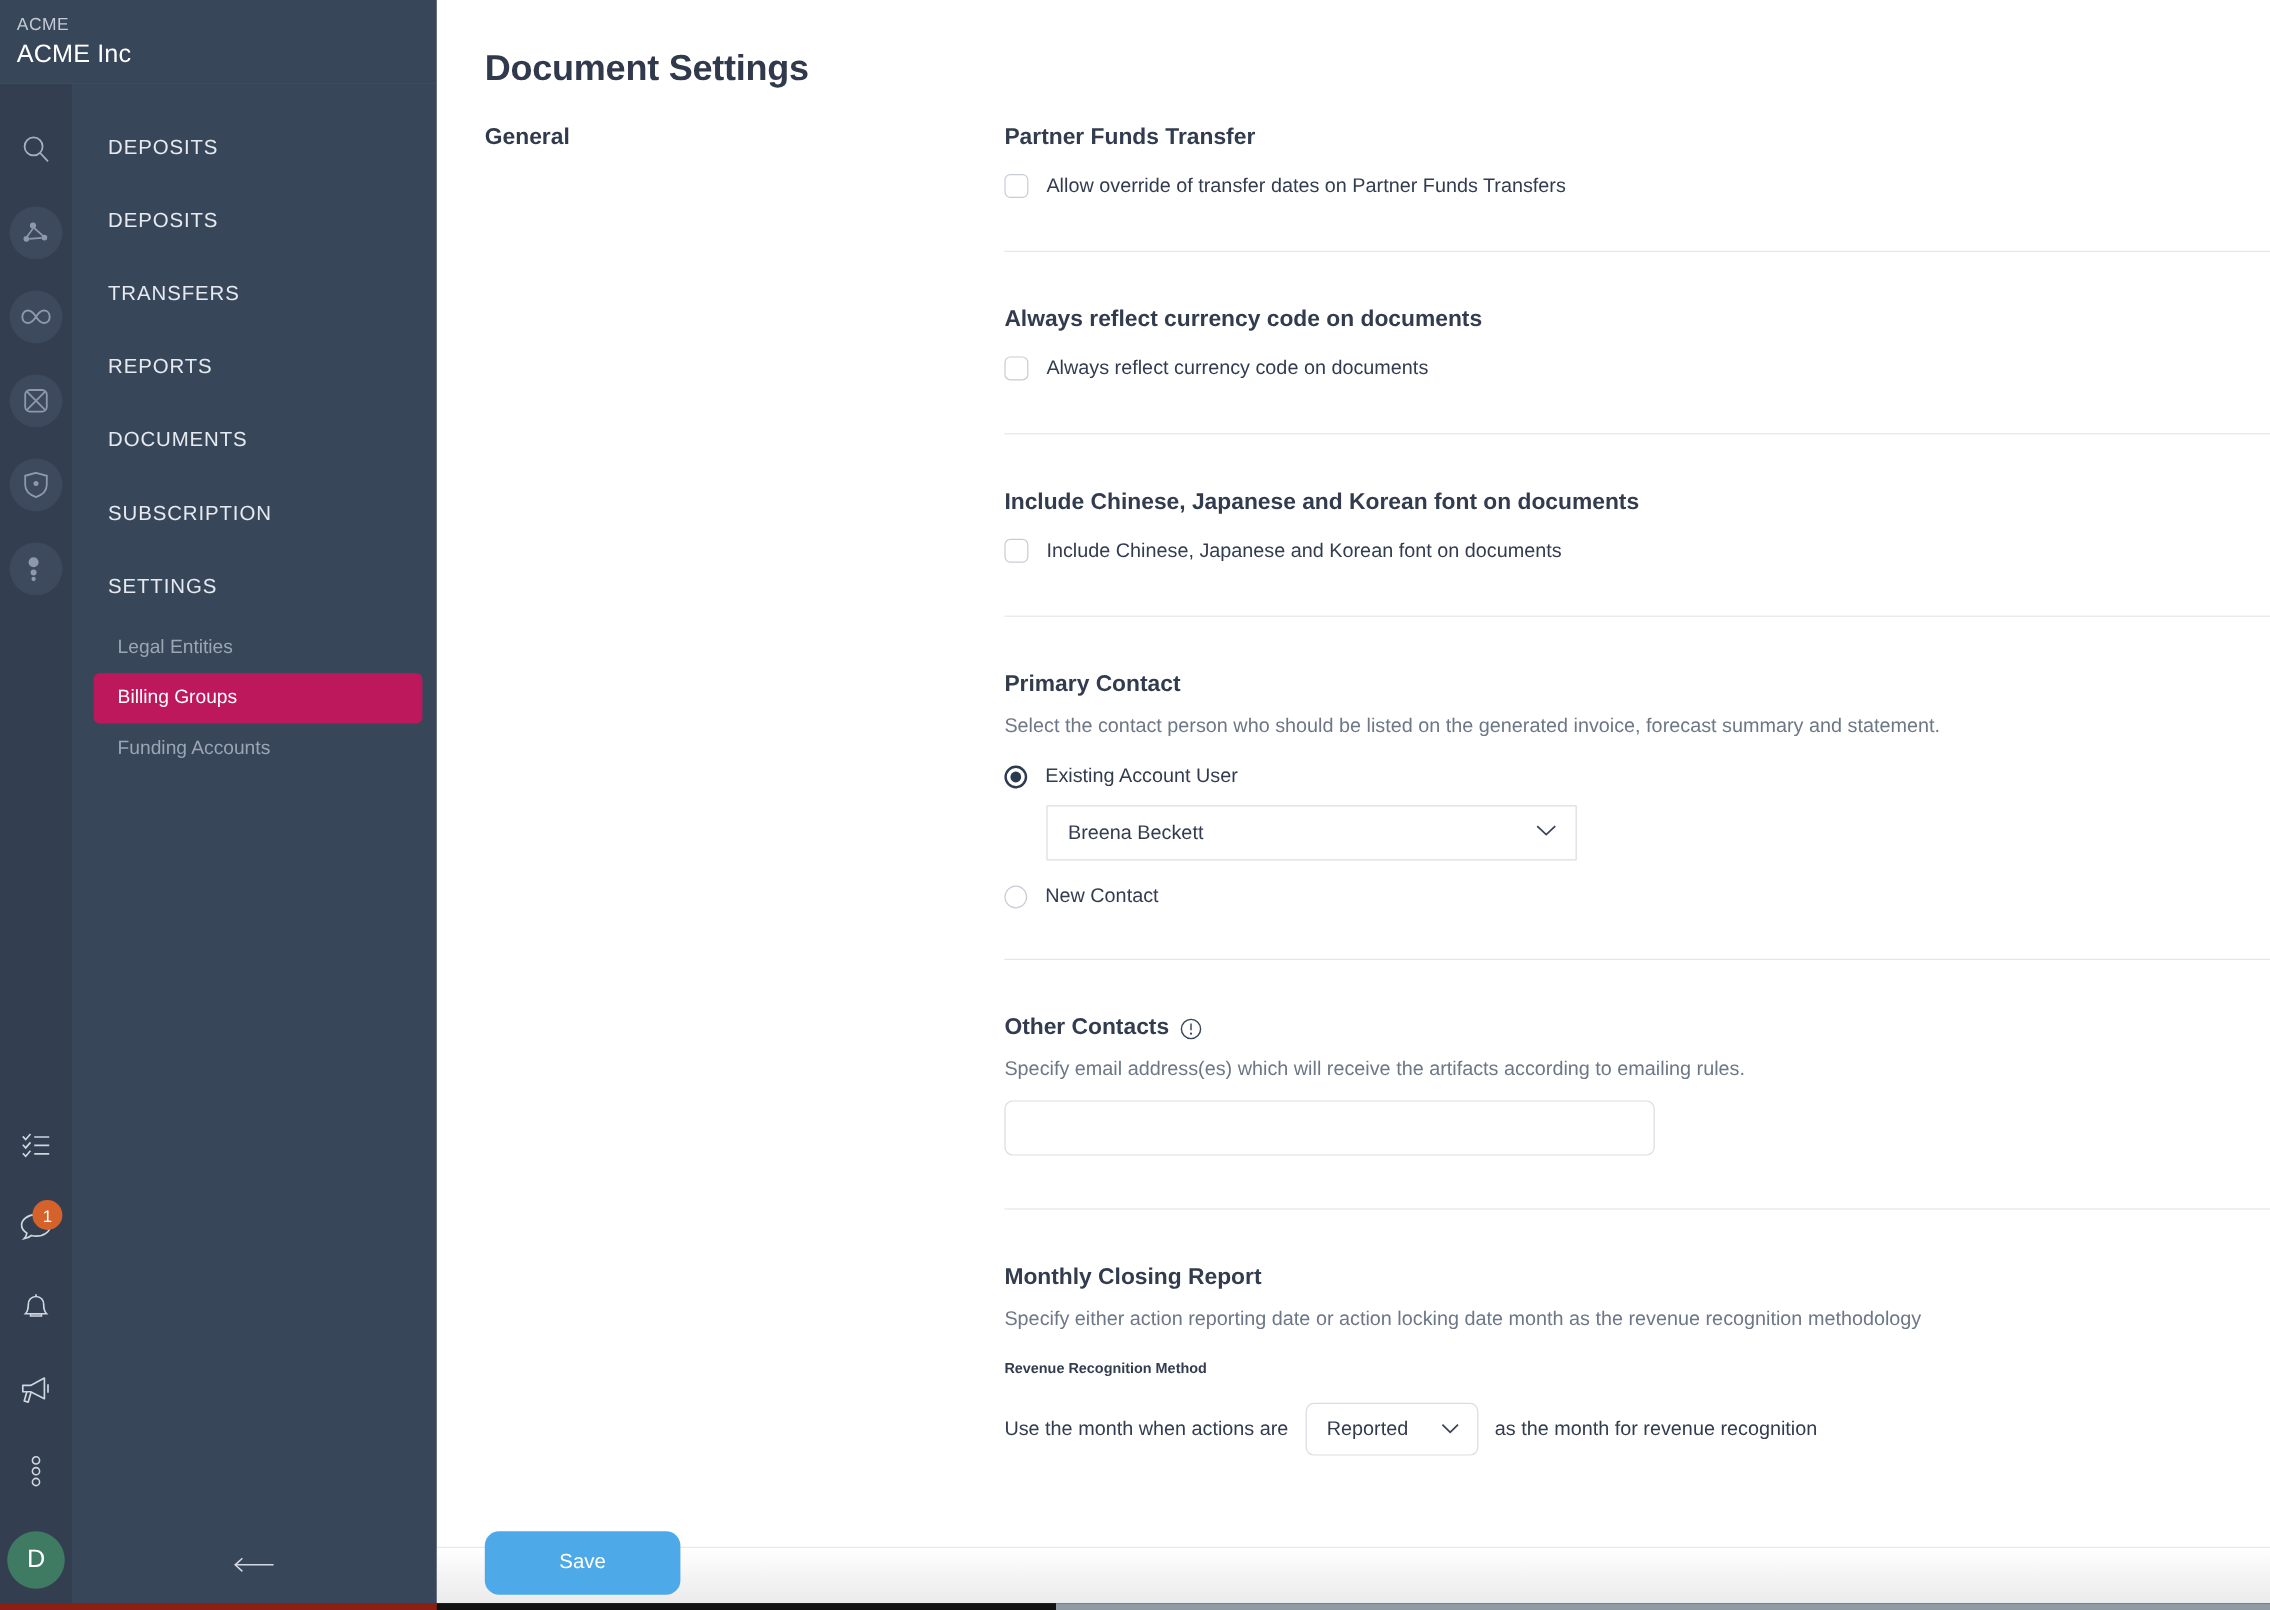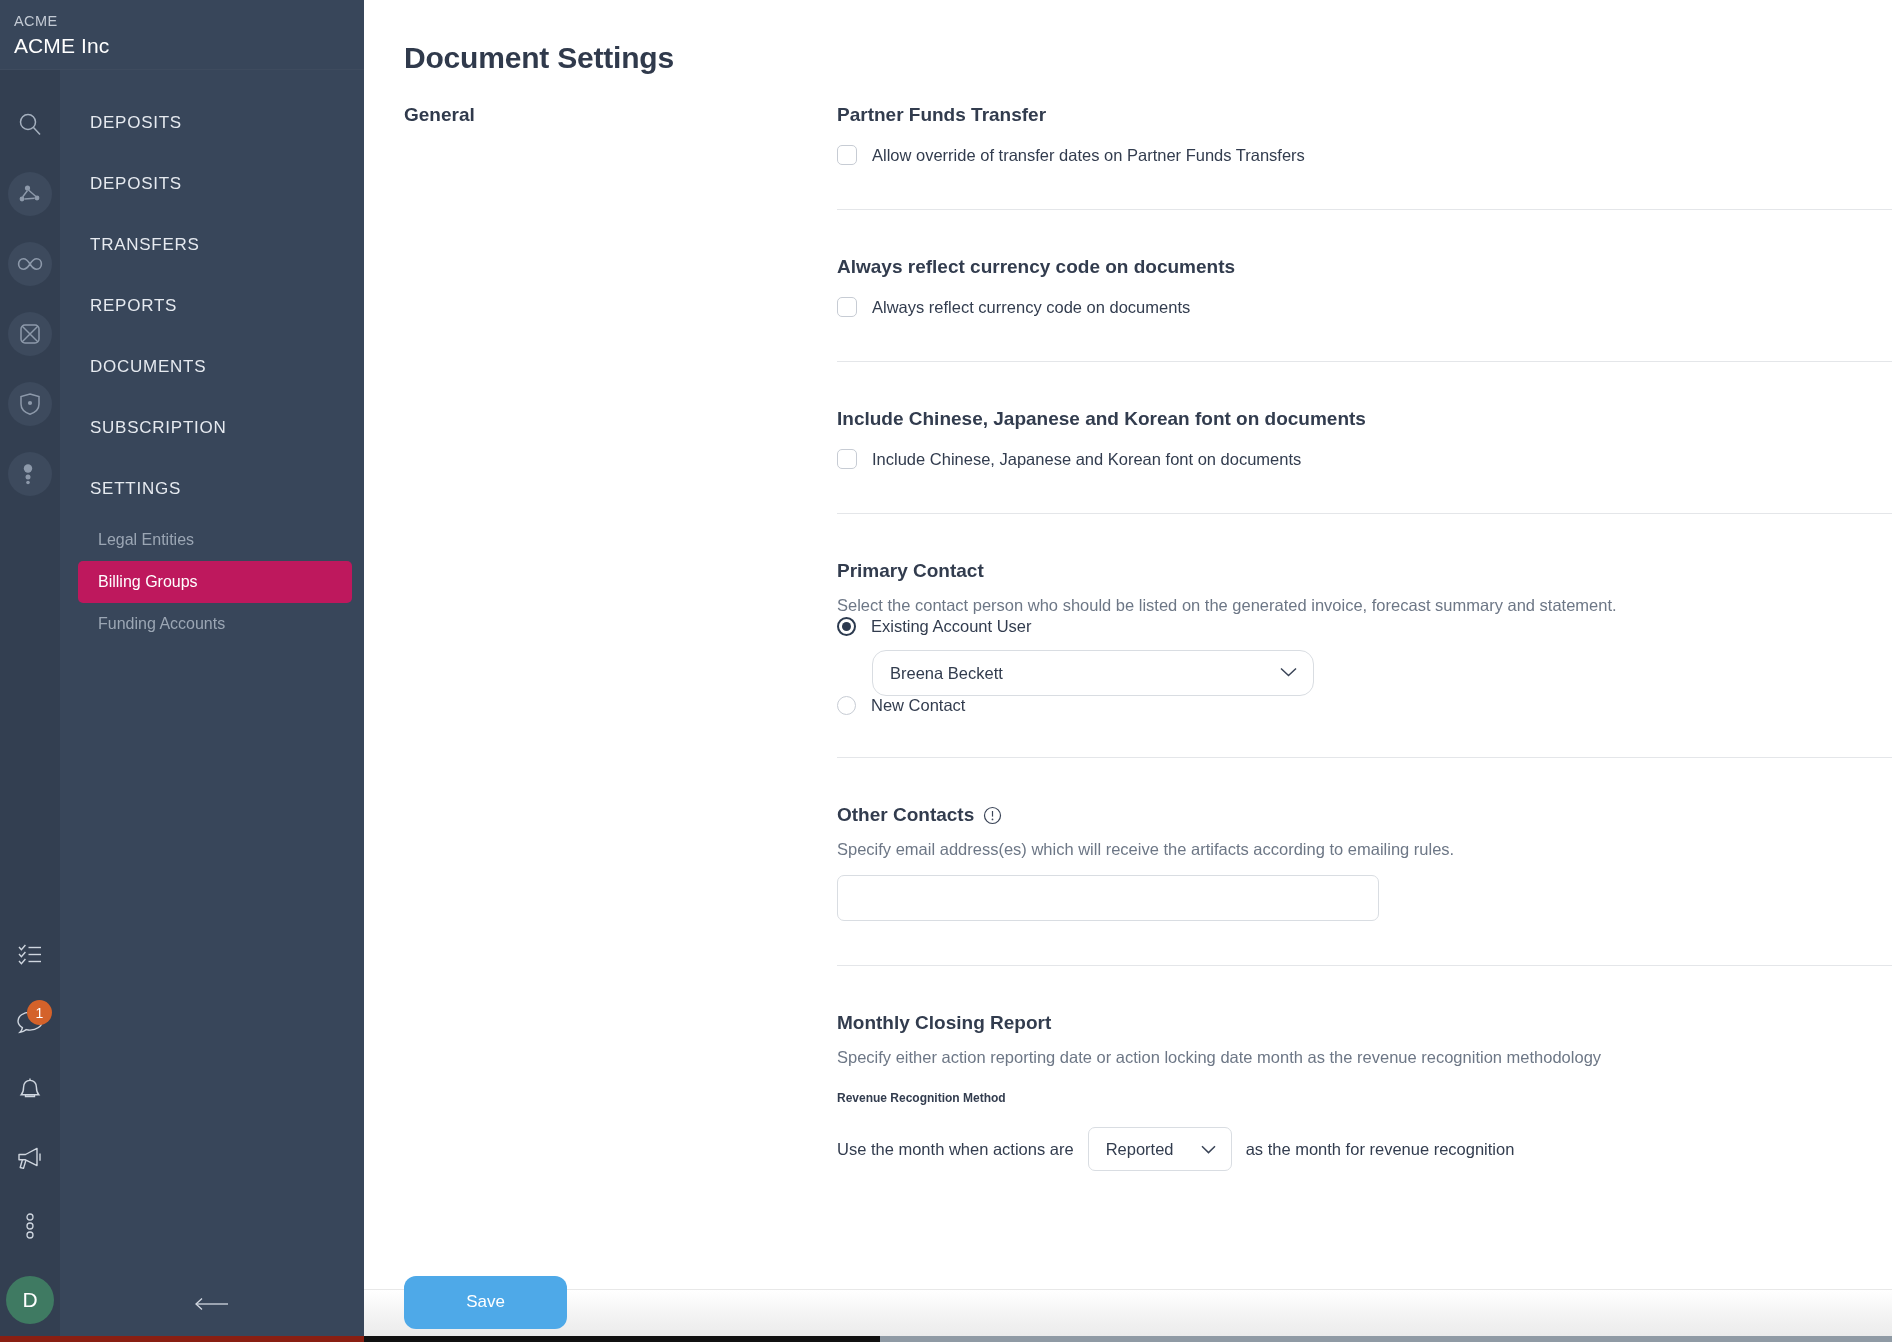--- a/index.html
+++ b/index.html
@@ -208,21 +208,21 @@
   }
   .check-lbl {
     font-size: 16.5px;
     color: #323c4e;
     cursor: pointer;
   }
   .radio-row {
     display: flex;
     align-items: flex-end;
     gap: 15px;
-    margin-top: 0;
+    margin-top: 21px;
   }
   .radio {
     width: 19px; height: 19px;
     border-radius: 50%;
     border: 1.6px solid #c7ccd4;
     background: #fff;
     flex: 0 0 19px;
     position: relative;
     cursor: pointer;
   }
@@ -234,21 +234,21 @@
     border-radius: 50%;
     background: #2c3a4f;
   }
   .radio-lbl { font-size: 16.5px; color: #323c4e; cursor: pointer; }
 
   .select-wrap {
     margin: 14px 0 0 35px;
     width: 442px;
     height: 46px;
     border: 1px solid #d9dde2;
-    border-radius: 14px;
+    border-radius: 1px;
     background: #fff;
     display: flex;
     align-items: center;
     padding: 0 15px 0 17px;
     cursor: pointer;
   }
   .select-val { flex: 1; font-size: 16.5px; color: #323c4e; }
   .textinput {
     margin-top: 14px;
     width: 542px;

